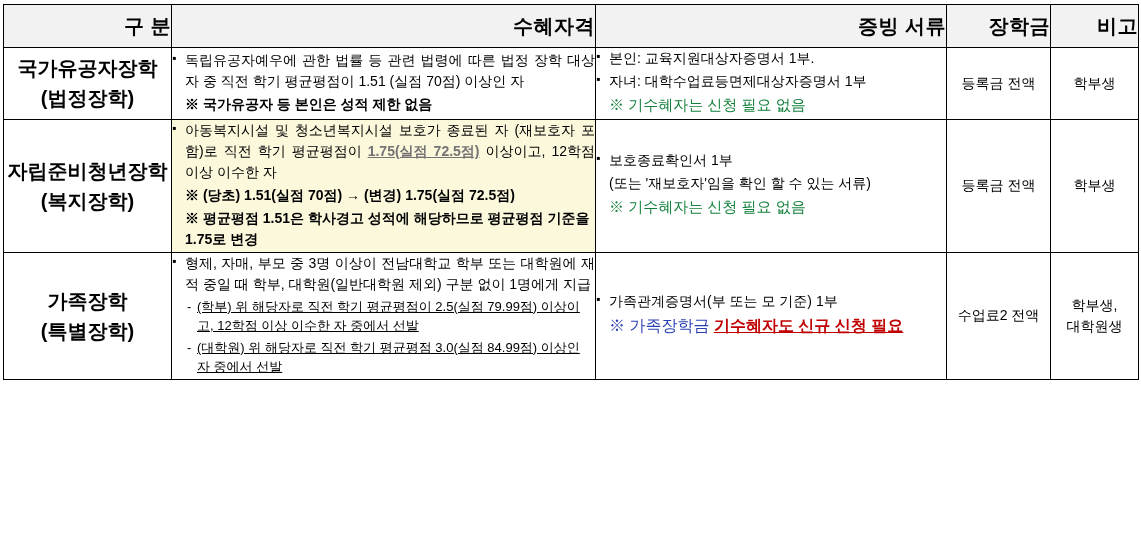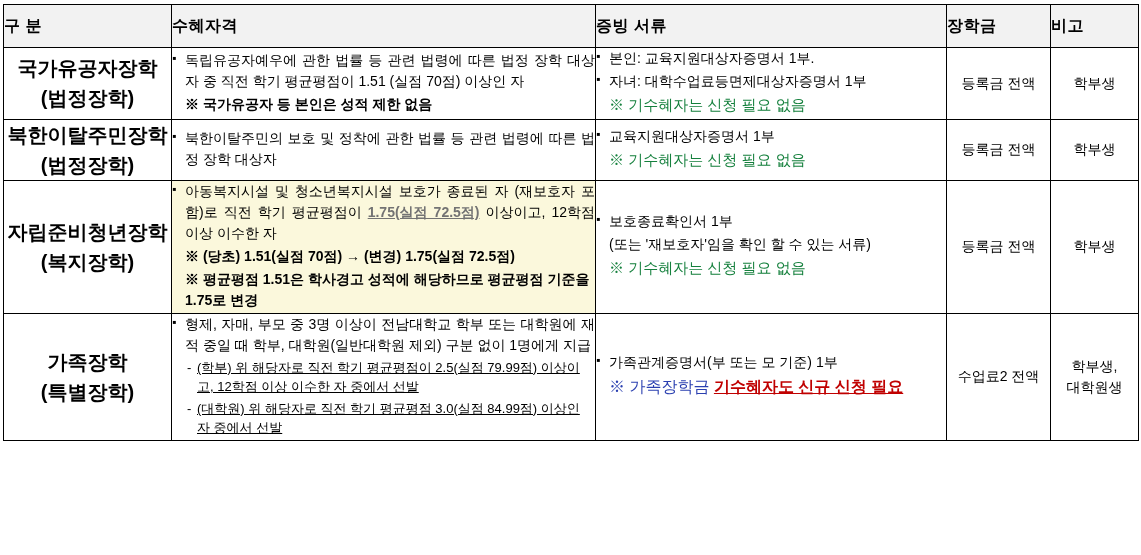--- a/index.html
+++ b/index.html
@@ -26,23 +26,23 @@
   }
   table.scholarship-table td,
   table.scholarship-table th {
     border: 1px solid #000000;
     vertical-align: middle;
     padding: 0;
   }
   thead th {
     background: #f2f2f2;
     font-weight: bold;
-    font-size: 16px;
+    font-size: 20px;
     height: 42px;
-    text-align: left;
+    text-align: right;
     letter-spacing: 0.5px;
   }
   .col-category { width: 168px; }
   .col-eligibility { width: 424px; }
   .col-documents { width: 351px; }
   .col-amount { width: 104px; }
   .col-note { width: 88px; }
 
   td.cat {
     text-align: center;
@@ -158,39 +158,20 @@
           <ul class="bullets">
             <li class="bulleted">본인: 교육지원대상자증명서 1부.</li>
             <li class="bulleted">자녀: 대학수업료등면제대상자증명서 1부</li>
             <li class="plain sub-note">※ 기수혜자는 신청 필요 없음</li>
           </ul>
         </td>
         <td class="amount">등록금 전액</td>
         <td class="note">학부생</td>
       </tr>
 
-      <tr>
-        <td class="cat">
-          <div>북한이탈주민장학</div>
-          <div>(법정장학)</div>
-        </td>
-        <td class="cell-list">
-          <ul class="bullets">
-            <li class="bulleted text-justify">북한이탈주민의 보호 및 정착에 관한 법률 등 관련 법령에 따른 법정 장학 대상자</li>
-          </ul>
-        </td>
-        <td class="cell-list">
-          <ul class="bullets">
-            <li class="bulleted">교육지원대상자증명서 1부</li>
-            <li class="plain sub-note">※ 기수혜자는 신청 필요 없음</li>
-          </ul>
-        </td>
-        <td class="amount">등록금 전액</td>
-        <td class="note">학부생</td>
-      </tr>
 
       <tr>
         <td class="cat">
           <div>자립준비청년장학</div>
           <div>(복지장학)</div>
         </td>
         <td class="cell-list hl">
           <ul class="bullets">
             <li class="bulleted text-justify"><span>아동복지시설 및 청소년복지시설 보호가 종료된 자 (재보호자 포함)로 직전 학기 평균평점이 </span><span class="red-bold">1.75(실점 72.5점)</span><span> 이상이고, 12학점 이상 이수한 자</span></li>
             <li class="plain bold">※ (당초) 1.51(실점 70점) → (변경) 1.75(실점 72.5점)</li>

